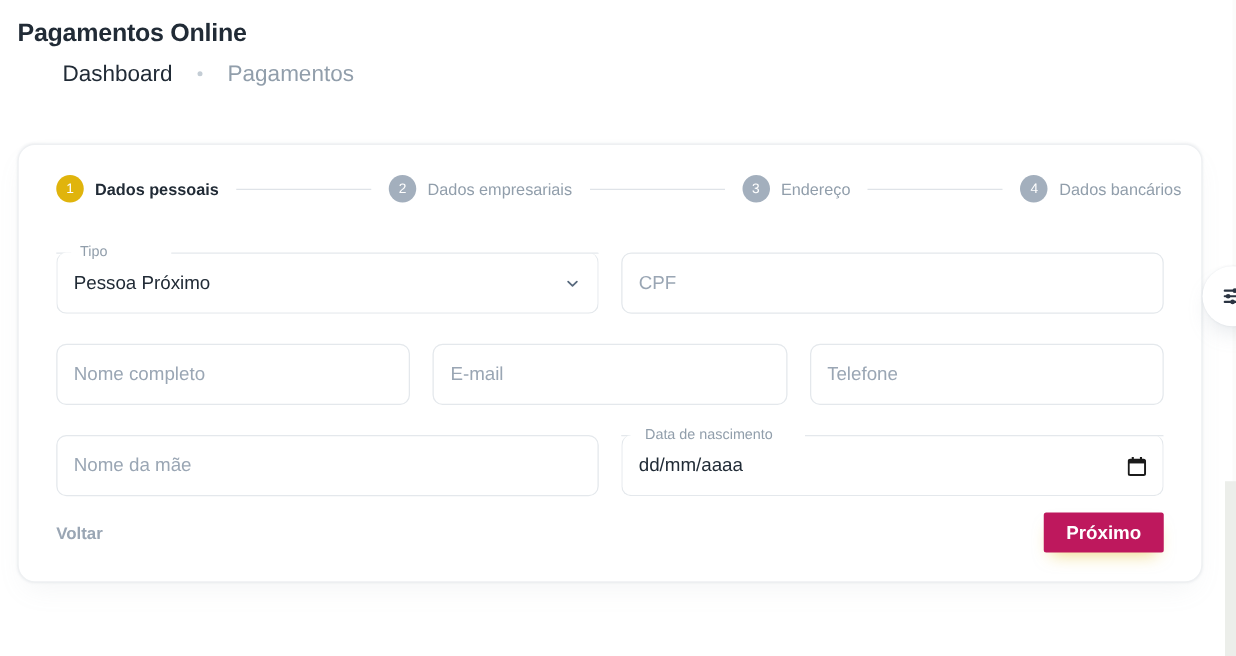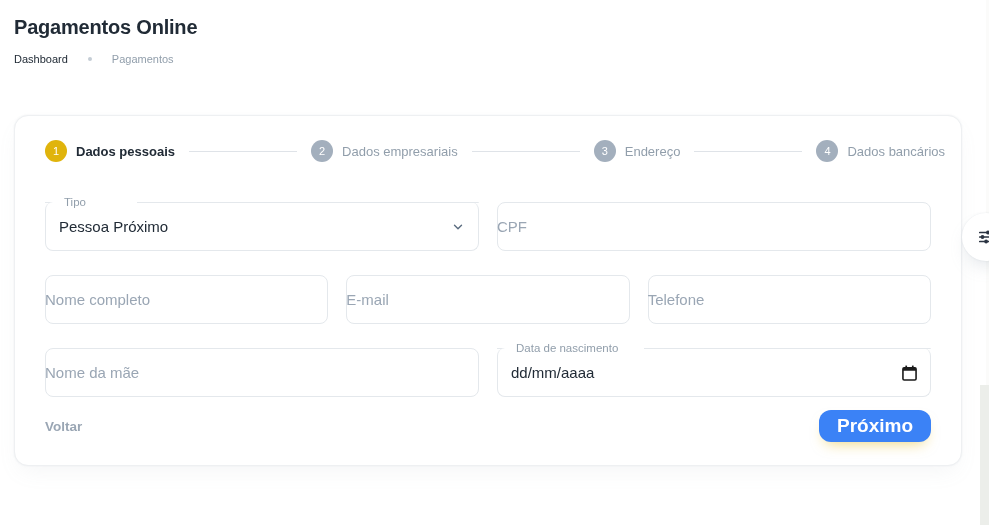--- a/index.html
+++ b/index.html
@@ -34,22 +34,23 @@
     color: #212b36;
     letter-spacing: -0.2px;
     margin: 0;
     line-height: 30px;
   }
   .breadcrumb {
     margin-top: 8px;
     display: flex;
     align-items: center;
     gap: 20px;
-    font-size: 11px;
+    font-size: 18px;
     line-height: 18px;
+    margin-left: 36px;
   }
   .crumb-active {
     color: #212b36;
   }
   .crumb-sep {
     width: 4px;
     height: 4px;
     border-radius: 50%;
     background: #c4cdd5;
     display: inline-block;
@@ -141,21 +142,21 @@
     border: 1px solid #e4e8ec;
     border-radius: 8px;
     background: #ffffff;
   }
   .field-input {
     position: absolute;
     inset: 0;
     border: none;
     outline: none;
     background: transparent;
-    padding: 0 0;
+    padding: 0 14px;
     font-family: inherit;
     font-size: 15px;
     color: #212b36;
     width: 100%;
     border-radius: 8px;
   }
   .field-input::placeholder { color: #9aa6b4; opacity: 1; }
 
   
   .field.notched .field-box {
@@ -232,26 +233,26 @@
     background: transparent;
     border: none;
     font-family: inherit;
     font-size: 13.5px;
     font-weight: bold;
     color: #9aa6b4;
     cursor: pointer;
     padding: 8px 10px 8px 0;
   }
   .btn-next {
-    background: #3b82f6;
+    background: #be185d;
     border: none;
-    border-radius: 12px;
+    border-radius: 2px;
     color: #ffffff;
     font-family: inherit;
-    font-size: 19px;
+    font-size: 15px;
     font-weight: bold;
     padding: 0 18px;
     height: 32px;
     cursor: pointer;
     box-shadow: 0 7px 14px -6px rgba(224,180,12,0.55);
   }
 
   
   .settings-fab {
     position: absolute;

